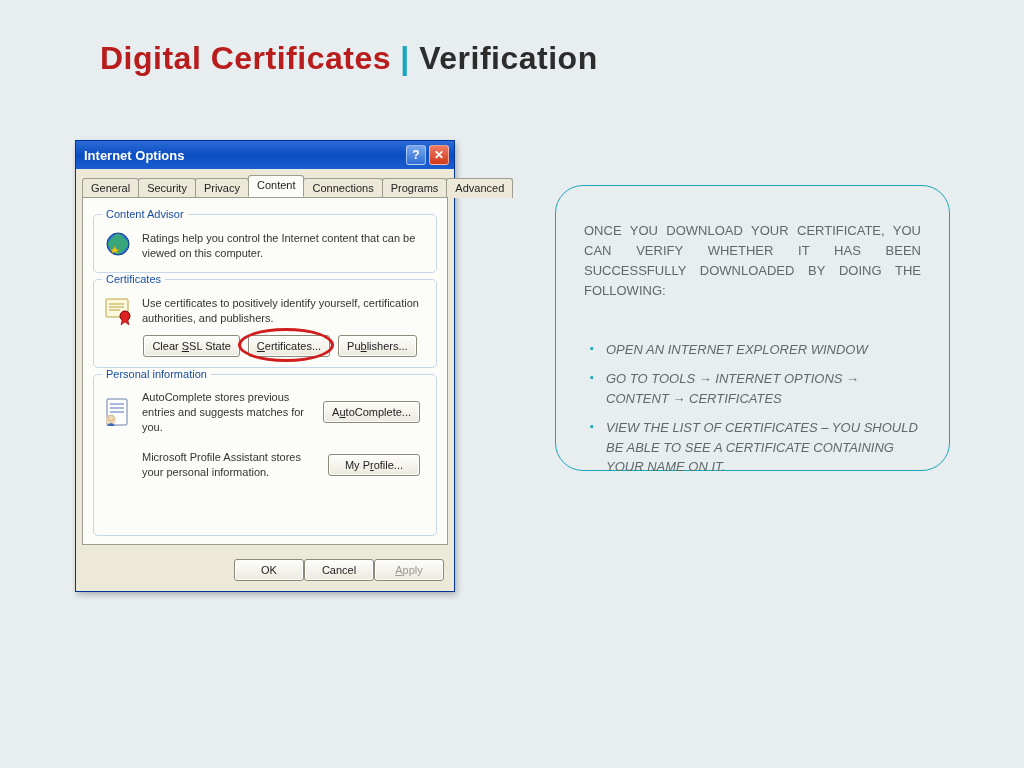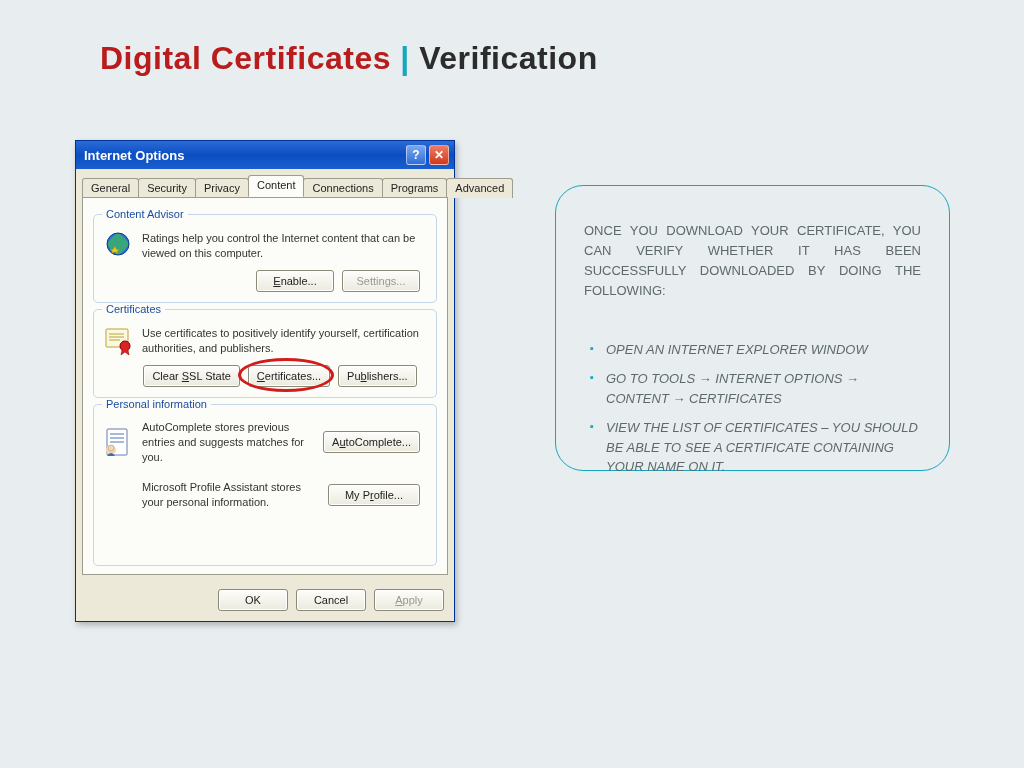--- a/index.html
+++ b/index.html
@@ -182,21 +182,20 @@
     gap: 8px;
     margin-bottom: 14px;
   }
   .personal-row .group-text { flex: 1; }
   .personal-row .xp-btn { min-width: 92px; }
 
   
   .dialog-footer {
     display: flex;
     justify-content: flex-end;
-    gap: 8px;
     padding: 8px 10px 10px 10px;
   }
   .dialog-footer .xp-btn { min-width: 70px; }
 
   
   .callout {
     position: absolute;
     top: 185px;
     left: 555px;
     width: 395px;
@@ -281,24 +280,20 @@
       <div class="group-row">
         <div class="group-icon icon-globe">
           <svg viewBox="0 0 32 32">
             <circle cx="16" cy="14" r="11" fill="#2b72d8"></circle>
             <path d="M5 14 Q10 6 16 3 Q22 6 27 14 Q22 22 16 25 Q10 22 5 14" fill="#3ebb52" opacity="0.7"></path>
             <circle cx="16" cy="14" r="11" fill="none" stroke="#0c3a88" stroke-width="1"></circle>
             <polygon points="16,24 18,28 22,28 19,30 20,33 16,31 12,33 13,30 10,28 14,28" fill="#f3c81f" stroke="#b38a00" stroke-width="0.5" transform="translate(0,-3) scale(0.8)"></polygon>
           </svg>
         </div>
         <div class="group-text">Ratings help you control the Internet content that can be viewed on this computer.</div>
-      </div>
-      <div class="btn-row">
-        <button class="xp-btn"><u class="ak">E</u><span>nable...</span></button>
-        <button class="xp-btn disabled">Settings...</button>
       </div>
     </fieldset>
 
     <fieldset class="group">
       <legend>Certificates</legend>
       <div class="group-row">
         <div class="group-icon icon-cert">
           <svg viewBox="0 0 32 32">
             <rect x="4" y="4" width="22" height="18" rx="1" fill="#fcf8dc" stroke="#b7a243"></rect>
             <line x1="7" y1="9" x2="22" y2="9" stroke="#b7a243" stroke-width="1"></line>

